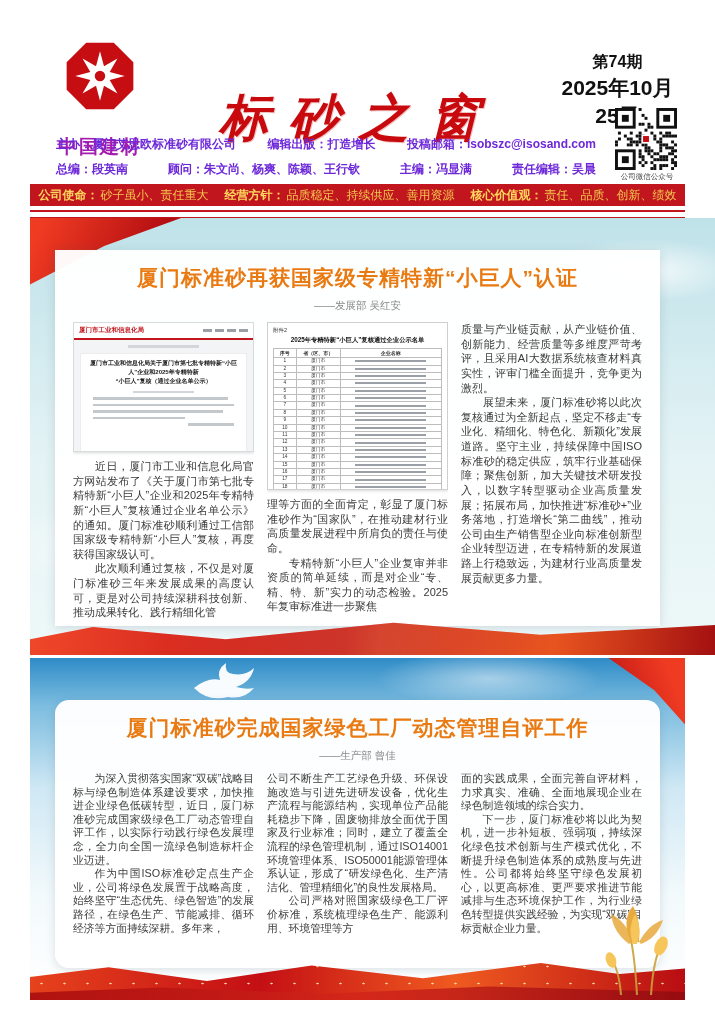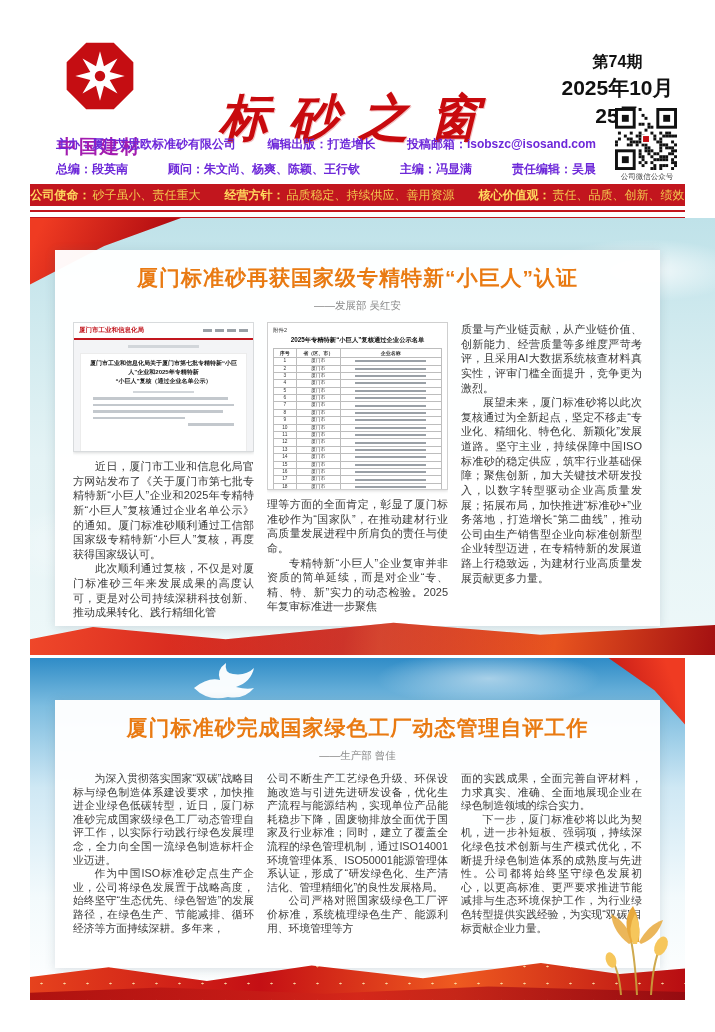--- a/index.html
+++ b/index.html
@@ -21,21 +21,21 @@
   .qr-wrap{position:absolute;right:6px;top:80px;width:64px;text-align:center;}
   .qr-wrap svg{display:block;background:#fff;}
   .qr-caption{font-size:7.5px;color:#444;margin-top:2px;white-space:nowrap;}
   .info-row{position:absolute;left:26px;width:540px;display:flex;justify-content:space-between;
        font-size:12px;font-weight:600;color:#6d28d9;white-space:nowrap;}
   .info-row1{top:108px;}
   .info-row2{top:133px;}
 
   
   .slogan-bar{position:absolute;left:30px;top:184px;width:655px;height:22px;background:#c2161e;
-       display:flex;justify-content:center;align-items:center;gap:24px;white-space:nowrap;}
+       display:flex;justify-content:center;align-items:center;gap:16px;white-space:nowrap;}
   .slogan-seg{font-size:12px;color:#f3c84e;font-family:"Liberation Serif","DejaVu Serif",serif;}
   .slogan-seg b{color:#ffd95e;font-family:"Liberation Sans",sans-serif;margin-right:2px;}
   .dbl-line{position:absolute;left:30px;top:210px;width:655px;height:5px;
        border-top:2px solid #c2161e;border-bottom:2px solid #c2161e;}
 
   
   .section{position:absolute;left:30px;width:655px;overflow:hidden;}
   .section1{top:218px;height:437px;
      background:
        radial-gradient(140px 45px at 88% 12%, rgba(255,255,255,.8), transparent 70%),
@@ -50,21 +50,21 @@
        linear-gradient(180deg,#2f8cc7 0%,#7dbde0 14%,#cfe8f4 38%,#f3fafc 70%,#ffffff 100%);}
   .ribbon-tr{position:absolute;right:0;top:0;width:170px;height:95px;
      background:linear-gradient(250deg,#ef3b22 10%,#b30d12 55%,#e73c27 85%);
      clip-path:polygon(55% 0,100% 0,100% 70%,82% 34%);}
   .dove{position:absolute;left:160px;top:2px;}
 
   
   .card{position:absolute;left:25px;width:605px;background:rgba(255,255,255,.97);
         box-shadow:0 2px 10px rgba(60,90,110,.18);box-sizing:border-box;padding:12px 18px 10px;z-index:1;}
   .card1{top:32px;height:376px;}
-  .card2{top:42px;height:268px;}
+  .card2{top:42px;height:268px;border-radius:14px;}
   .art-title{margin:2px 0 0;text-align:center;font-size:21px;font-weight:bold;color:#e97a12;letter-spacing:1px;}
   .byline{text-align:center;font-size:10.5px;color:#8a8a8a;margin-top:7px;}
   .cols{display:flex;gap:13px;margin-top:9px;overflow:hidden;}
   .card1 .cols{height:304px;}
   .card2 .cols{height:198px;justify-content:center;}
   .col{flex:1 1 0;overflow:hidden;text-align:justify;}
   .card1 .col{font-size:11px;line-height:1.33;color:#3a3a3a;}
   .card2 .col{font-size:10.8px;line-height:1.26;color:#3a3a3a;}
   .col p{margin:0;}
   .ind{text-indent:2em;}

